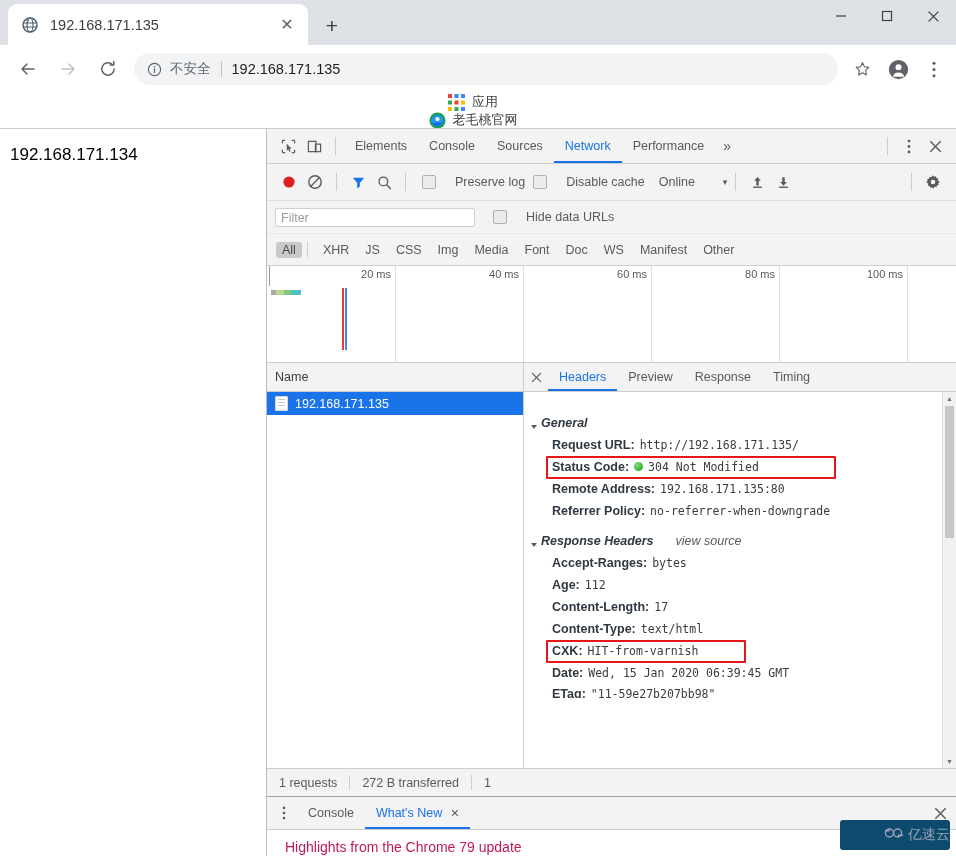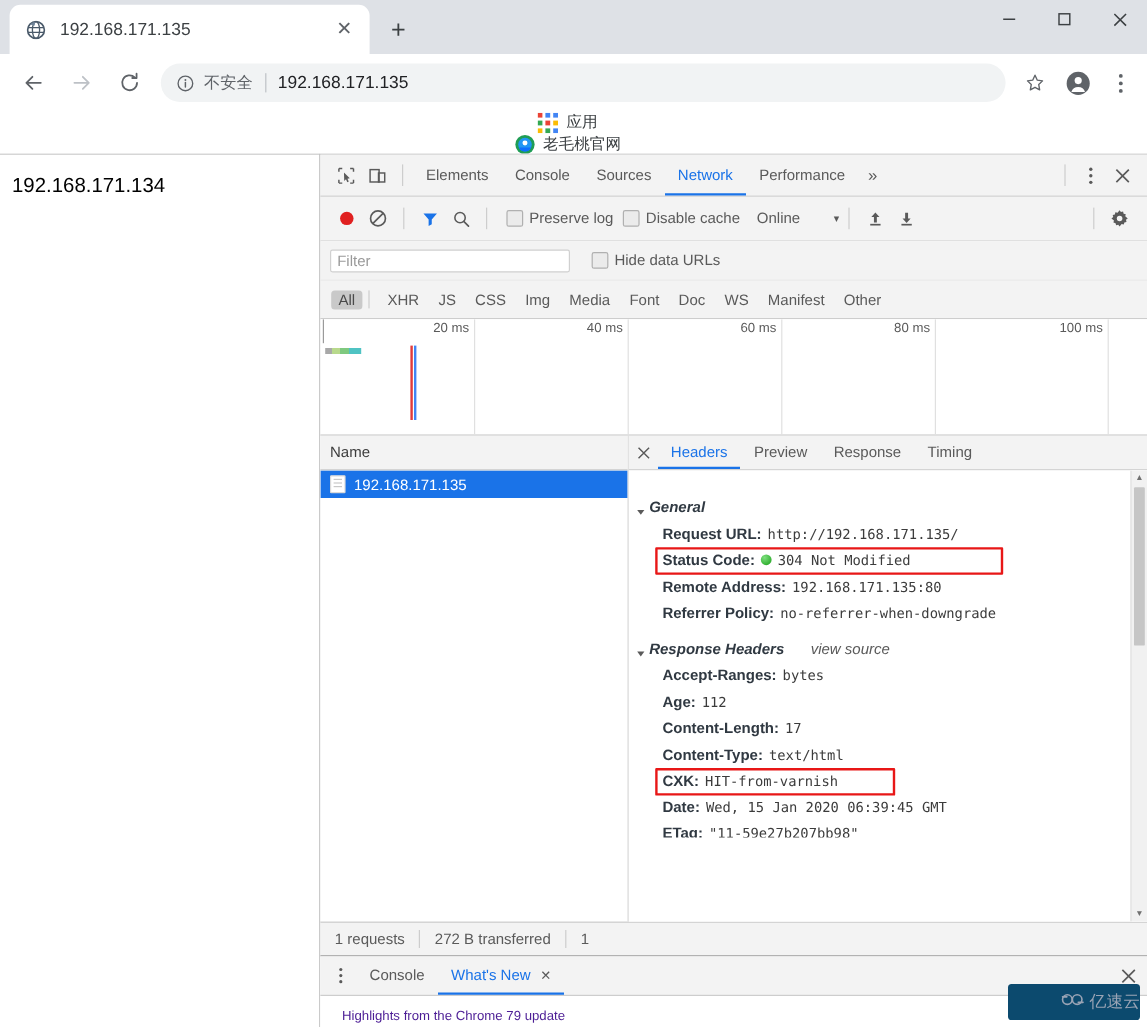--- a/index.html
+++ b/index.html
@@ -116,21 +116,21 @@
     height:36px;flex:0 0 auto;display:flex;align-items:center;
     background:#f3f3f3;border-bottom:1px solid #e0e0e0;
   }
   .nt-ico{width:26px;height:26px;display:flex;align-items:center;justify-content:center;flex:0 0 auto;}
   .nt-ico.first{margin-left:9px;}
   .cbx{
     width:12px;height:12px;border:1px solid #b0b0b0;background:#ebebeb;
     border-radius:2px;flex:0 0 auto;display:inline-block;
   }
   .cbx-wrap{display:flex;align-items:center;margin-left:8px;flex:0 0 auto;}
-  .cbx-wrap .lbl{margin-left:5px;font-size:12.5px;color:#5a5a5a;white-space:nowrap;}
+  .cbx-wrap .lbl{margin-left:19px;font-size:12.5px;color:#5a5a5a;white-space:nowrap;}
   .throttle{display:flex;align-items:center;margin-left:14px;flex:0 0 auto;}
   .throttle .val{font-size:12.5px;color:#5a5a5a;}
   .throttle .caret{margin-left:28px;font-size:9px;color:#5a5a5a;}
 
   
   .nt-filter{
     height:32px;flex:0 0 auto;display:flex;align-items:center;
     background:#f3f3f3;border-bottom:1px solid #e8e8e8;
   }
   .filter-input{
@@ -272,21 +272,21 @@
   }
   .dw-kebab{width:26px;display:flex;align-items:center;justify-content:center;color:#5a5a5a;margin-left:4px;flex:0 0 auto;}
   .dw-tab{
     padding:0 11px;height:31px;display:flex;align-items:center;
     font-size:12.5px;color:#5a5a5a;white-space:nowrap;flex:0 0 auto;
   }
   .dw-tab.active{color:#1a73e8;box-shadow:inset 0 -2px 0 #1a73e8;justify-content:center;}
   .dw-tab .x{margin-left:8px;font-size:11px;color:#5a5a5a;}
   .dw-close{width:32px;display:flex;align-items:center;justify-content:center;color:#5a5a5a;font-size:14px;flex:0 0 auto;}
   .dw-body{height:34px;display:flex;align-items:center;background:#fff;}
-  .dw-body .txt{margin-left:18px;font-size:11px;color:#4c1d95;}
+  .dw-body .txt{margin-left:18px;font-size:14px;color:#be185d;}
 
   .watermark{
     position:absolute;right:6px;bottom:6px;width:110px;height:30px;
     background:#0c4a6e;border-radius:3px;
     display:flex;align-items:center;justify-content:flex-end;
     color:#9aa4b5;font-size:14px;gap:4px;font-family:Liberation Serif, serif;
   }
 </style>
 </head>
 <body>
@@ -552,21 +552,21 @@
         </div>
         <div class="ov-tick" style="left:128px;width:128px">
           <span class="tl">40 ms</span>
         </div>
         <div class="ov-tick" style="left:256px;width:128px">
           <span class="tl">60 ms</span>
         </div>
         <div class="ov-tick" style="left:384px;width:128px">
           <span class="tl">80 ms</span>
         </div>
-        <div class="ov-tick" style="left:528px;width:128px">
+        <div class="ov-tick" style="left:512px;width:128px">
           <span class="tl">100 ms</span>
         </div>
         <div class="ov-band"></div>
         <div class="ov-red"></div>
         <div class="ov-blue"></div>
       </div>
 
       <div class="dt-split">
 
         <div class="req-pane">

